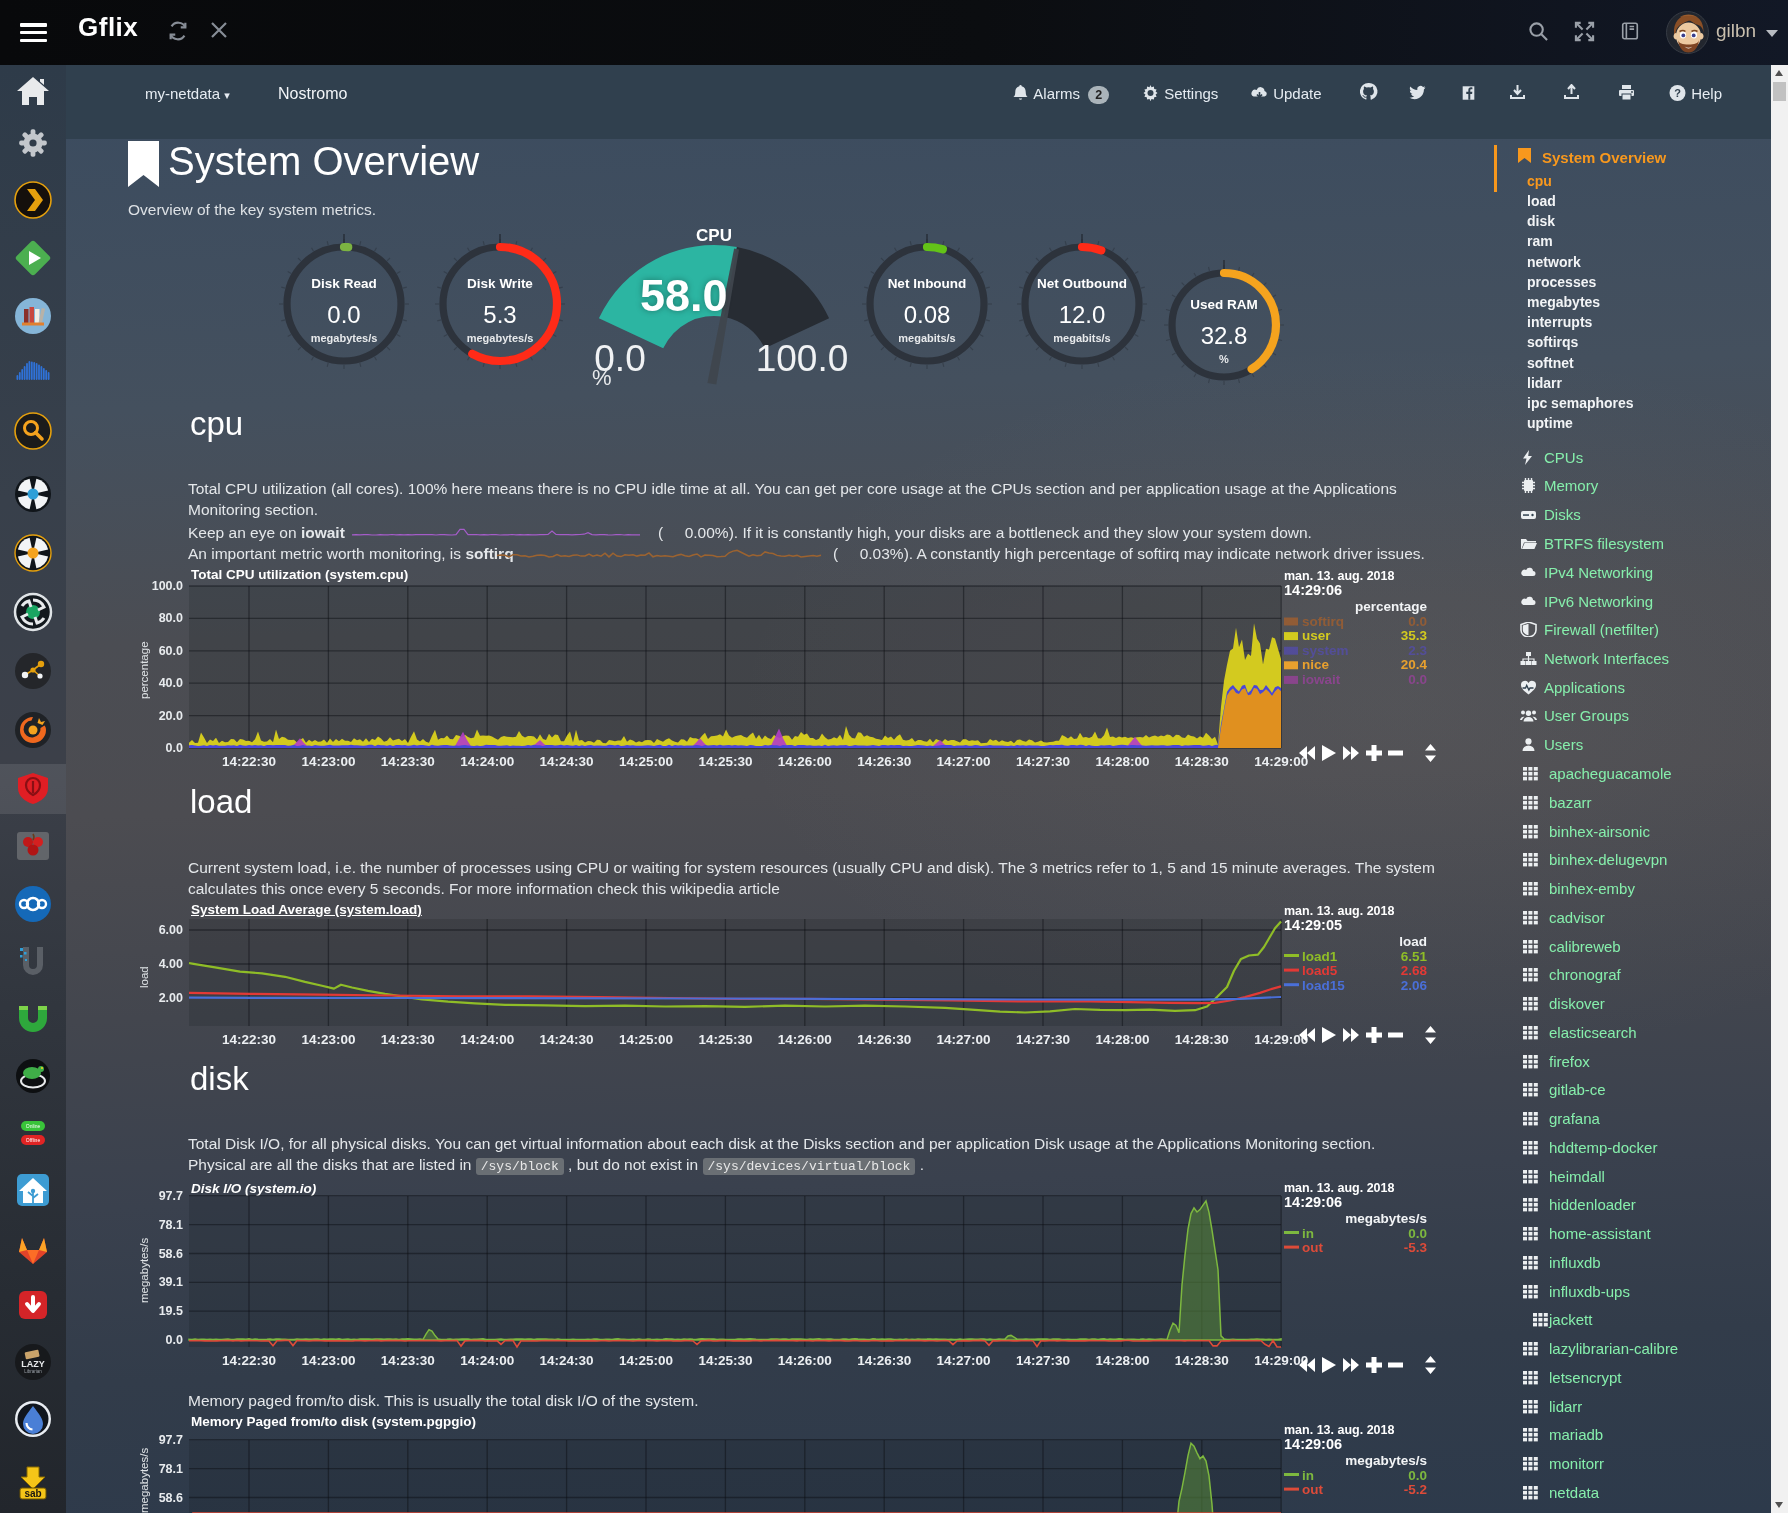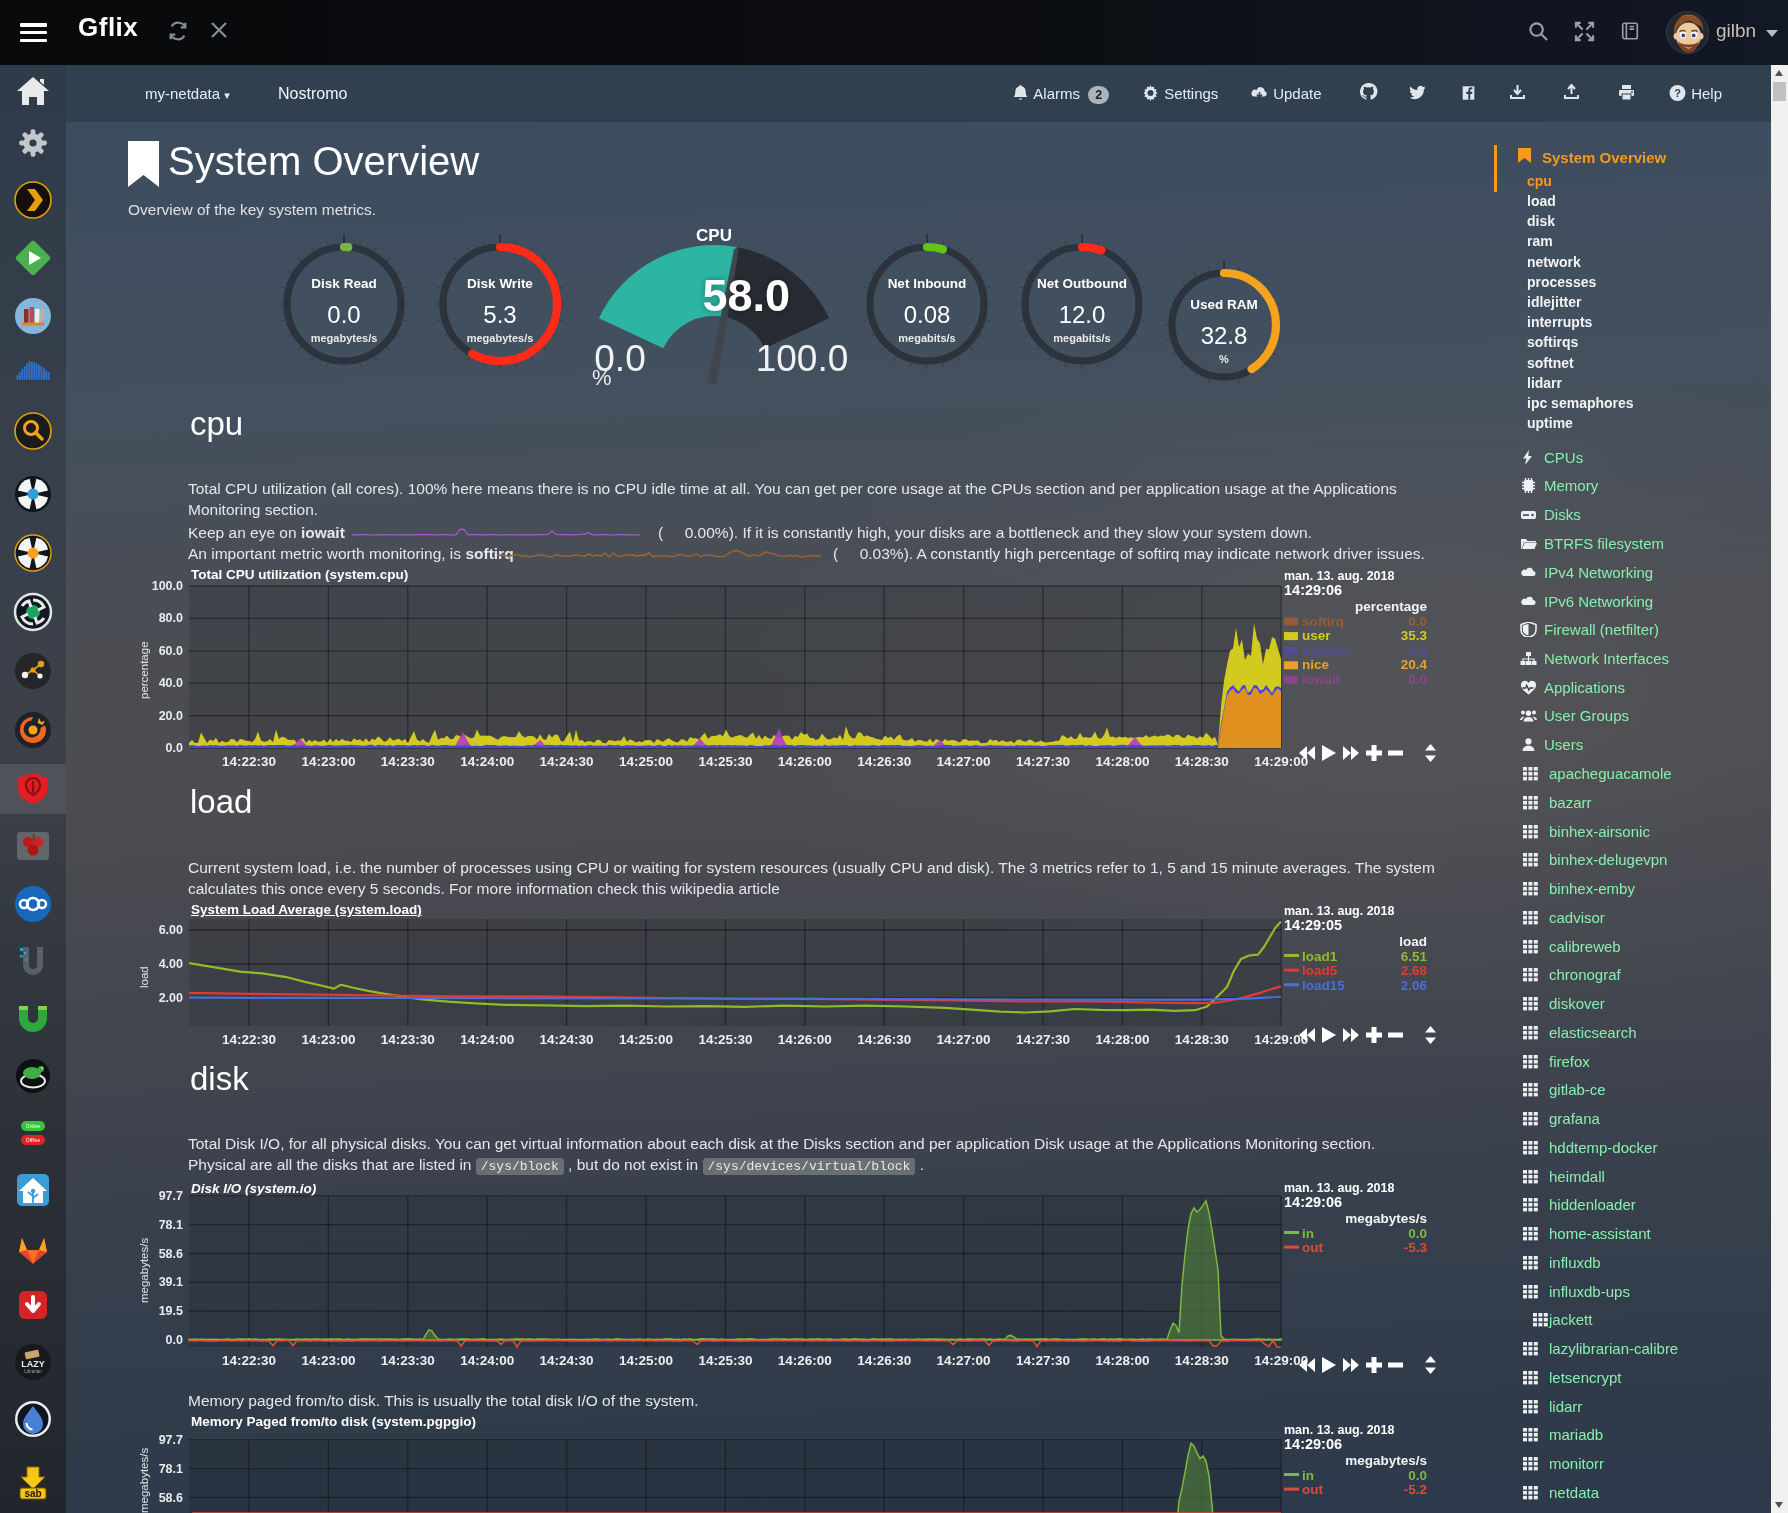--- a/index.html
+++ b/index.html
@@ -15,21 +15,21 @@
 #topbar .brand { position:absolute; left:78px; top:12px; color:#fff; font-size:26px; font-weight:bold; letter-spacing:0.5px; }
 .tico { position:absolute; top:18px; color:#8a9099; font-size:21px; }
 
 
 #leftbar { position:absolute; left:0; top:65px; width:66px; height:1448px;
   background:linear-gradient(180deg,#2e3b49 0%,#38404b 30%,#3c4049 48%,#31363e 65%,#272c33 85%,#22262c 100%); }
 .sico { position:absolute; left:0; width:66px; text-align:center; }
 .sel-bg { position:absolute; left:0; width:66px; height:50px; background:rgba(255,255,255,0.10); }
 
 
-#ndnav { position:absolute; left:66px; top:65px; width:1705px; height:57px; background:#30404e; }
+#ndnav { position:absolute; left:66px; top:65px; width:1705px; height:74px; background:#30404e; }
 #ndnav .itm { position:absolute; top:0; height:57px; line-height:57px; color:#e6ecf2; font-size:15px; white-space:nowrap; }
 
 
 #content { position:absolute; left:66px; top:122px; width:1705px; height:1391px;
   background:radial-gradient(ellipse 950px 520px at 78% 42%, rgba(150,146,138,0.10), rgba(0,0,0,0) 70%),linear-gradient(178deg, #3c4c5f 0%, #44505e 20%, #4b4d53 36%, #4c4c51 48%, #43464e 62%, #3a414e 75%, #323c4a 87%, #2d3a4b 100%); }
 
 
 #sbar { position:absolute; left:1771px; top:65px; width:17px; height:1448px; background:#f1f1f1; }
 #sbar .thumb { position:absolute; left:2px; top:17px; width:13px; height:19px; background:#c1c1c1; }
 #sbar .arr { position:absolute; left:4px; width:0; height:0; }
@@ -389,21 +389,21 @@
     <text x="71" y="55" fill="#ffffff" font-size="13.5" font-weight="bold" text-anchor="middle" font-family="Liberation Sans">Disk Write</text>
     <text x="71" y="90" fill="#ffffff" font-size="24" text-anchor="middle" font-family="Liberation Sans">5.3</text>
     <text x="71" y="109" fill="#e8eaec" font-size="11" font-weight="bold" text-anchor="middle" font-family="Liberation Sans">megabytes/s</text>
   </svg>
 <svg class="abs" style="left:580px; top:228px;" width="270" height="170" viewBox="580 228 270 170">
     <path d="M 598.9 318.3 A 127 127 0 0 1 736.9 247.1 L 724.1 316.9 A 56 56 0 0 0 663.2 348.3 Z" fill="#2cb5a2"></path>
     <path d="M 736.9 247.1 A 127 127 0 0 1 829.1 318.3 L 764.8 348.3 A 56 56 0 0 0 724.1 316.9 Z" fill="#272c33"></path>
     <path d="M 707.4 383.0 L 716.3 384.6 L 739.0 249.5 L 734.1 248.6 Z" fill="#40464d" opacity="0.96"></path>
   </svg>
 <div class="abs" style="left:664px; top:226px; width:100px; text-align:center; color:#fff; font-size:17px; font-weight:bold;">CPU</div>
-<div class="abs" style="left:640px; top:270px; width:150px; text-align:right; color:#fff; font-size:45px; font-weight:bold; text-shadow:0 0 6px rgba(0,0,0,0.35);">58.0</div>
+<div class="abs" style="left:640px; top:270px; width:150px; text-align:left; color:#fff; font-size:45px; font-weight:bold; text-shadow:0 0 6px rgba(0,0,0,0.35);">58.0</div>
 <div class="abs" style="left:580px; top:338px; width:80px; text-align:center; color:#f0f2f4; font-size:37px;">0.0</div>
 <div class="abs" style="left:747px; top:338px; width:110px; text-align:center; color:#f0f2f4; font-size:37px;">100.0</div>
 <div class="abs" style="left:592px; top:365px; color:#e8eaec; font-size:22px;">%</div>
 <svg class="abs" style="left:856px; top:233px;" width="142" height="142" viewBox="0 0 142 142">
     <line x1="71.0" y1="10.0" x2="71.0" y2="6.0" stroke="#20252c" stroke-width="1.2" opacity="0.35"></line>
     <line x1="86.8" y1="12.1" x2="87.8" y2="8.2" stroke="#20252c" stroke-width="1.2" opacity="0.35"></line>
     <line x1="101.5" y1="18.2" x2="103.5" y2="14.7" stroke="#20252c" stroke-width="1.2" opacity="0.35"></line>
     <line x1="114.1" y1="27.9" x2="117.0" y2="25.0" stroke="#20252c" stroke-width="1.2" opacity="0.35"></line>
     <line x1="123.8" y1="40.5" x2="127.3" y2="38.5" stroke="#20252c" stroke-width="1.2" opacity="0.35"></line>
     <line x1="129.9" y1="55.2" x2="133.8" y2="54.2" stroke="#20252c" stroke-width="1.2" opacity="0.35"></line>
@@ -760,21 +760,21 @@
   <div style="position:absolute; left:4px; top:23px; width:3px; height:47px; background:#f8981d;"></div>
   <div class="mi orange" style="left:28px; top:26px; font-weight:bold;"><span class="ic orange"><svg width="13" height="15" viewBox="0 0 13 15">
           <path d="M0 0 h13 v15 l-6.5 -5 L0 15 Z" fill="#f8981d"></path>
         </svg></span>System Overview</div>
   <div class="msub orange" style="top:51px;">cpu</div>
   <div class="msub" style="top:71px;">load</div>
   <div class="msub" style="top:91px;">disk</div>
   <div class="msub" style="top:111px;">ram</div>
   <div class="msub" style="top:132px;">network</div>
   <div class="msub" style="top:152px;">processes</div>
-  <div class="msub" style="top:172px;">idlejitter</div>
+  <div class="msub" style="top:172px;">megabytes</div>
   <div class="msub" style="top:192px;">interrupts</div>
   <div class="msub" style="top:212px;">softirqs</div>
   <div class="msub" style="top:233px;">softnet</div>
   <div class="msub" style="top:253px;">lidarr</div>
   <div class="msub" style="top:273px;">ipc semaphores</div>
   <div class="msub" style="top:293px;">uptime</div>
 <div class="mi" style="top:327px;"><span class="ic"><svg width="17" height="15" viewBox="0 0 17 15" style="vertical-align:-2px;">
           <path d="M9 0 L3 8.5 h3.5 L5 15 L12 6 H8.2 Z" fill="#eceff1"></path>
         </svg></span>CPUs</div>
 <div class="mi" style="top:355px;"><span class="ic"><svg width="17" height="15" viewBox="0 0 17 15" style="vertical-align:-2px;">

